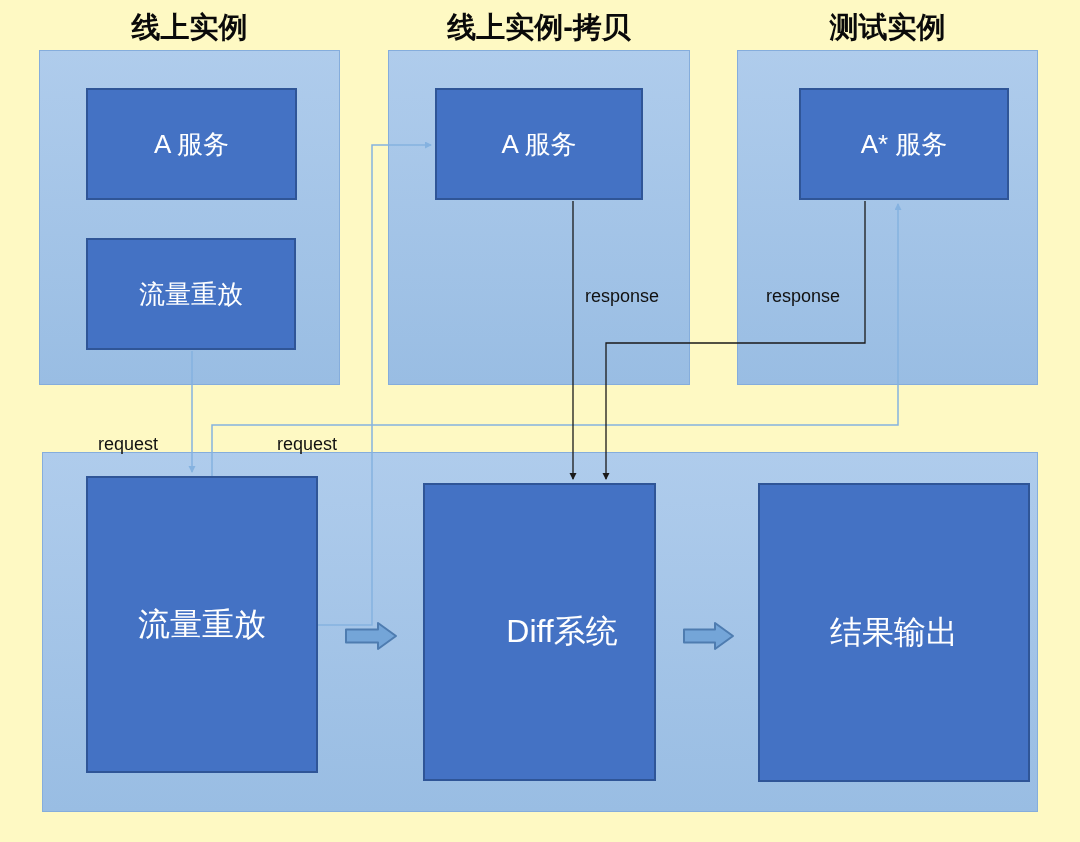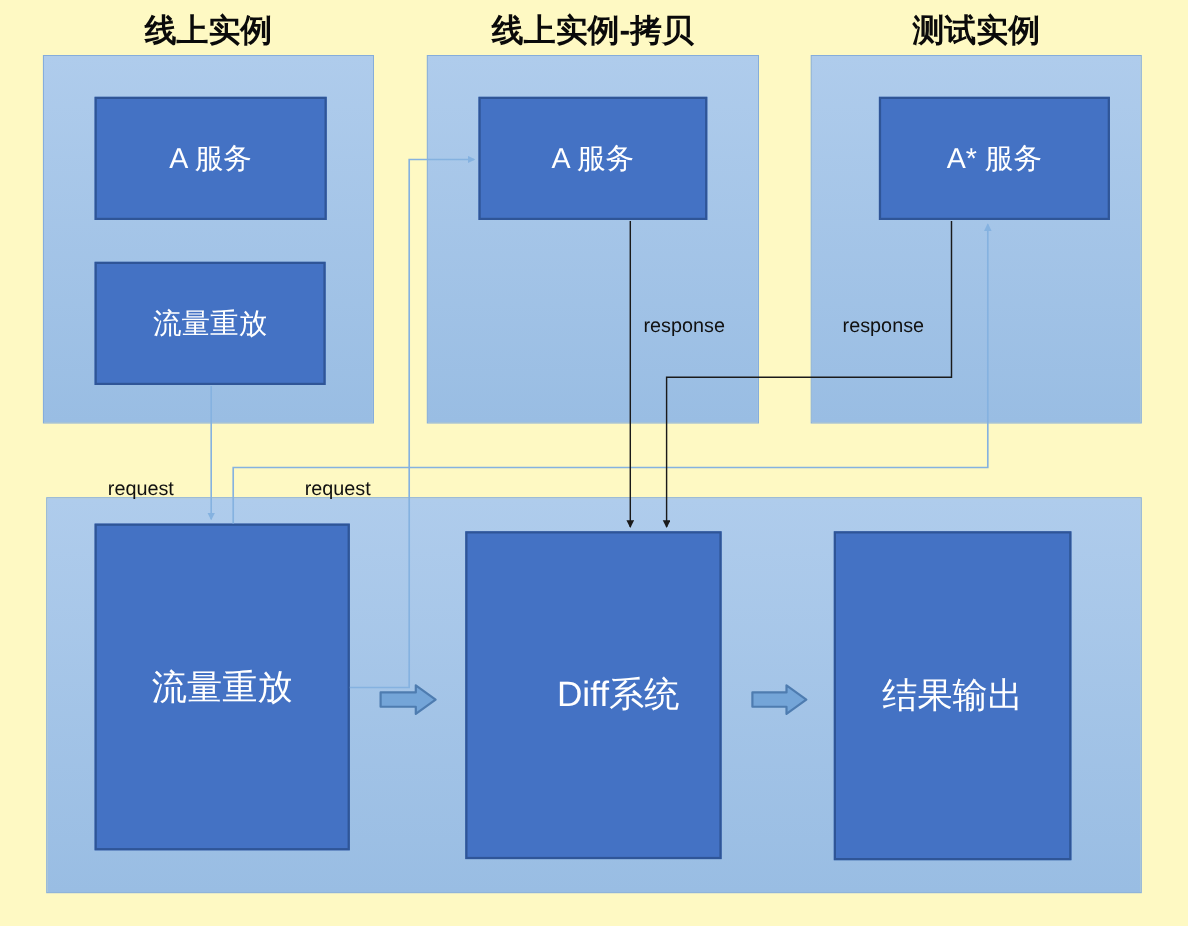--- a/index.html
+++ b/index.html
@@ -68,21 +68,21 @@
   <div class="container" style="left:388px;top:50px;width:302px;height:335px;"></div>
   <div class="container" style="left:737px;top:50px;width:301px;height:335px;"></div>
   <div class="container" style="left:42px;top:452px;width:996px;height:360px;"></div>
 
   <div class="box small" style="left:86px;top:88px;width:211px;height:112px;">A 服务</div>
   <div class="box small" style="left:86px;top:238px;width:210px;height:112px;">流量重放</div>
   <div class="box small" style="left:435px;top:88px;width:208px;height:112px;">A 服务</div>
   <div class="box small" style="left:799px;top:88px;width:210px;height:112px;">A* 服务</div>
   <div class="box large" style="left:86px;top:476px;width:232px;height:297px;">流量重放</div>
   <div class="box large" style="left:423px;top:483px;width:233px;height:298px;padding-left:45px;">Diff系统</div>
-  <div class="box large" style="left:758px;top:483px;width:216px;height:299px;">结果输出</div>
+  <div class="box large" style="left:758px;top:483px;width:272px;height:299px;">结果输出</div>
 
   <svg class="overlay" viewBox="0 0 1080 842">
     <defs>
       <marker id="arrow-light" markerUnits="userSpaceOnUse" markerWidth="9" markerHeight="9" refX="6" refY="3.5" orient="auto">
         <path class="marker-light" d="M0,0 L7,3.5 L0,7 Z"></path>
       </marker>
       <marker id="arrow-dark" markerUnits="userSpaceOnUse" markerWidth="9" markerHeight="9" refX="6" refY="3.5" orient="auto">
         <path class="marker-dark" d="M0,0 L7,3.5 L0,7 Z"></path>
       </marker>
     </defs>

